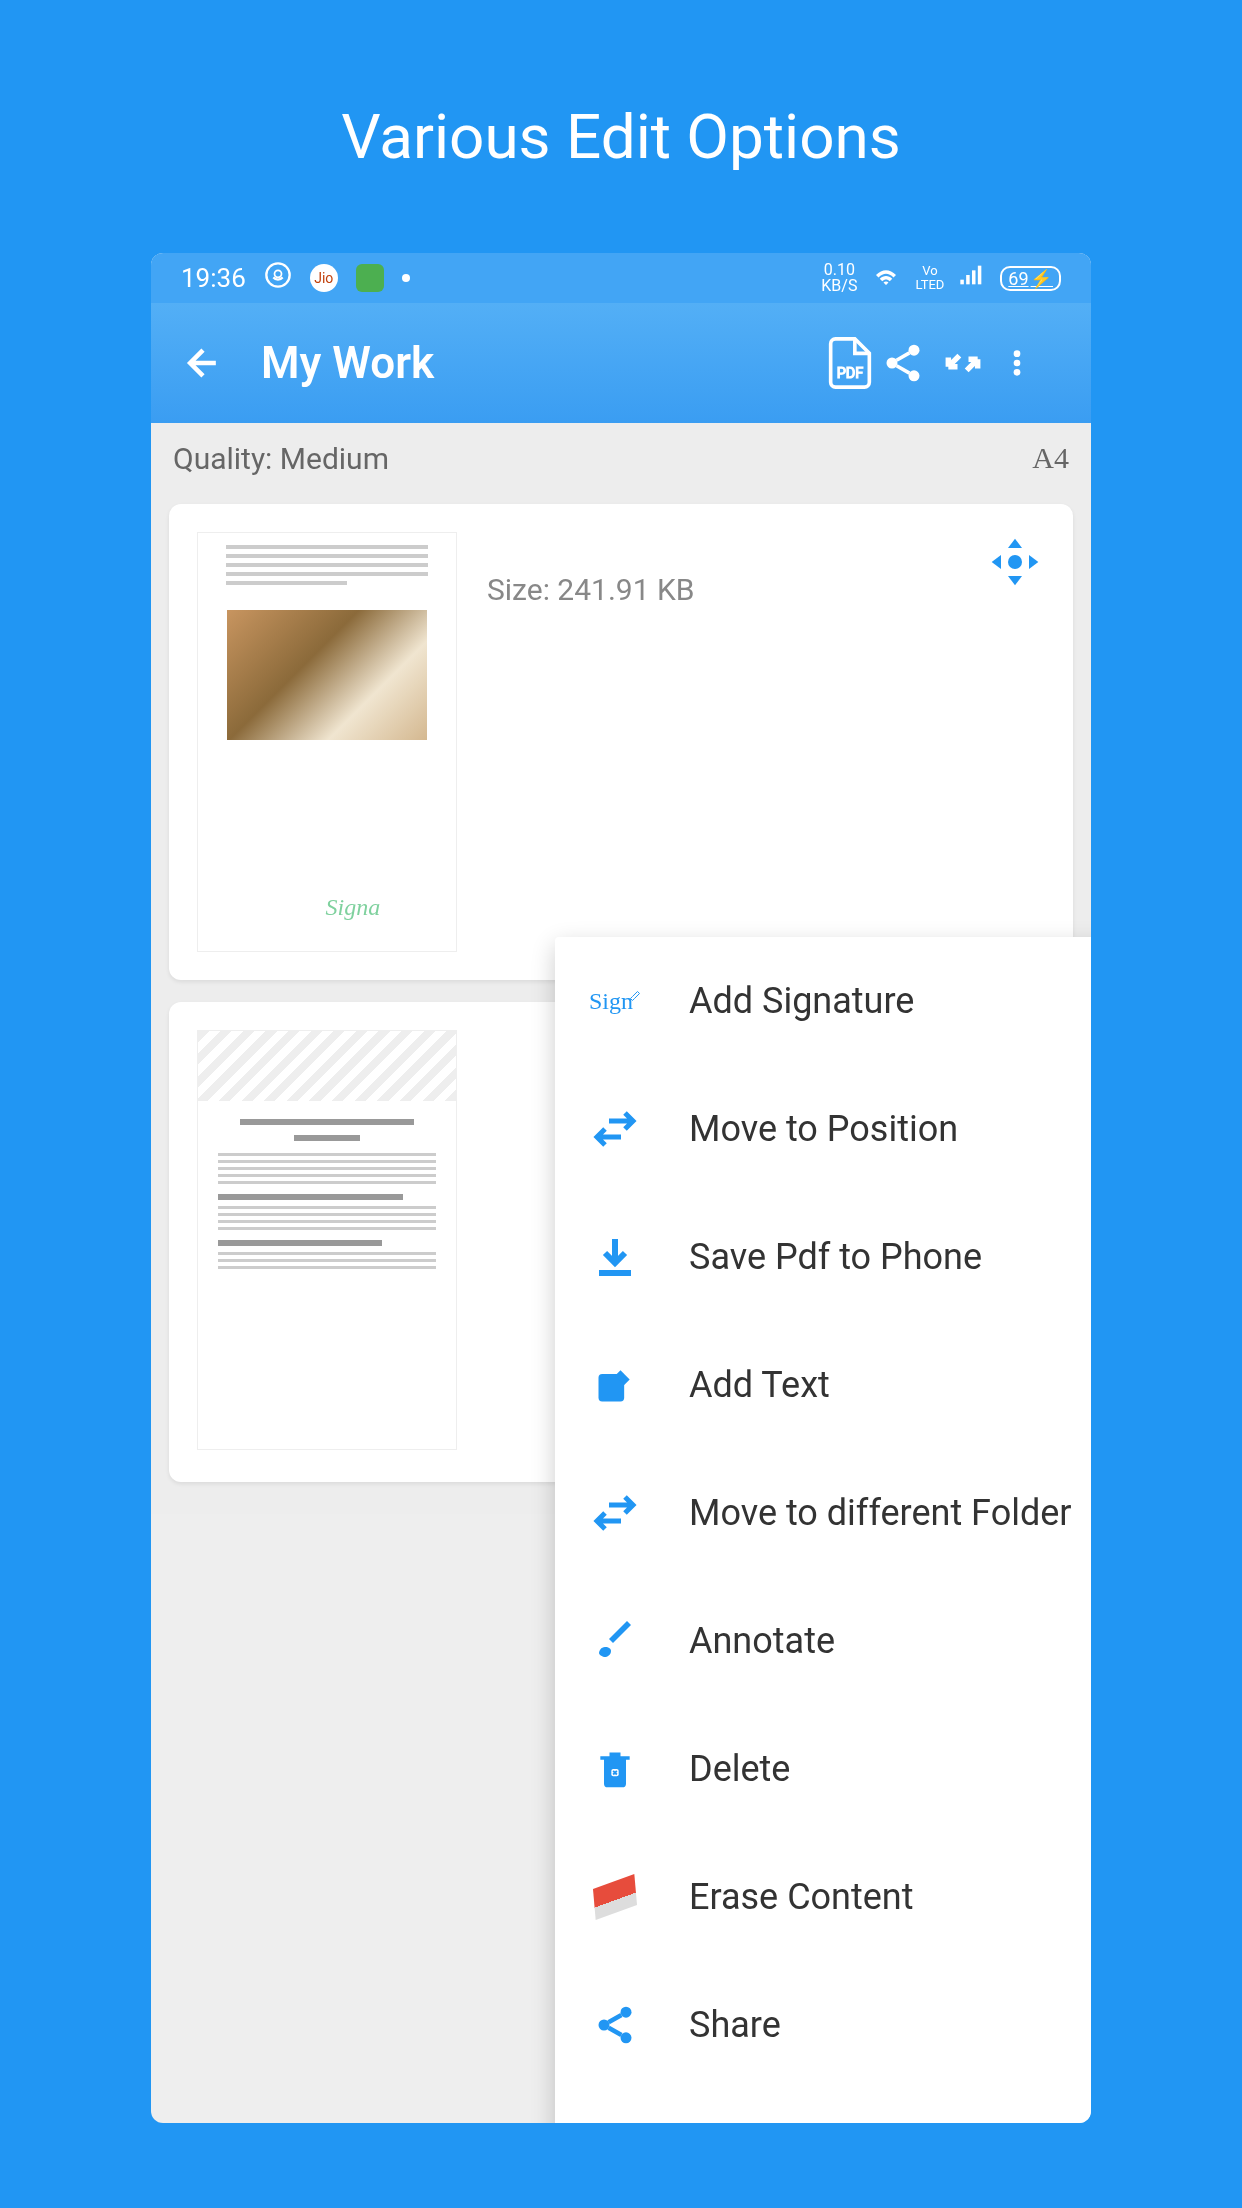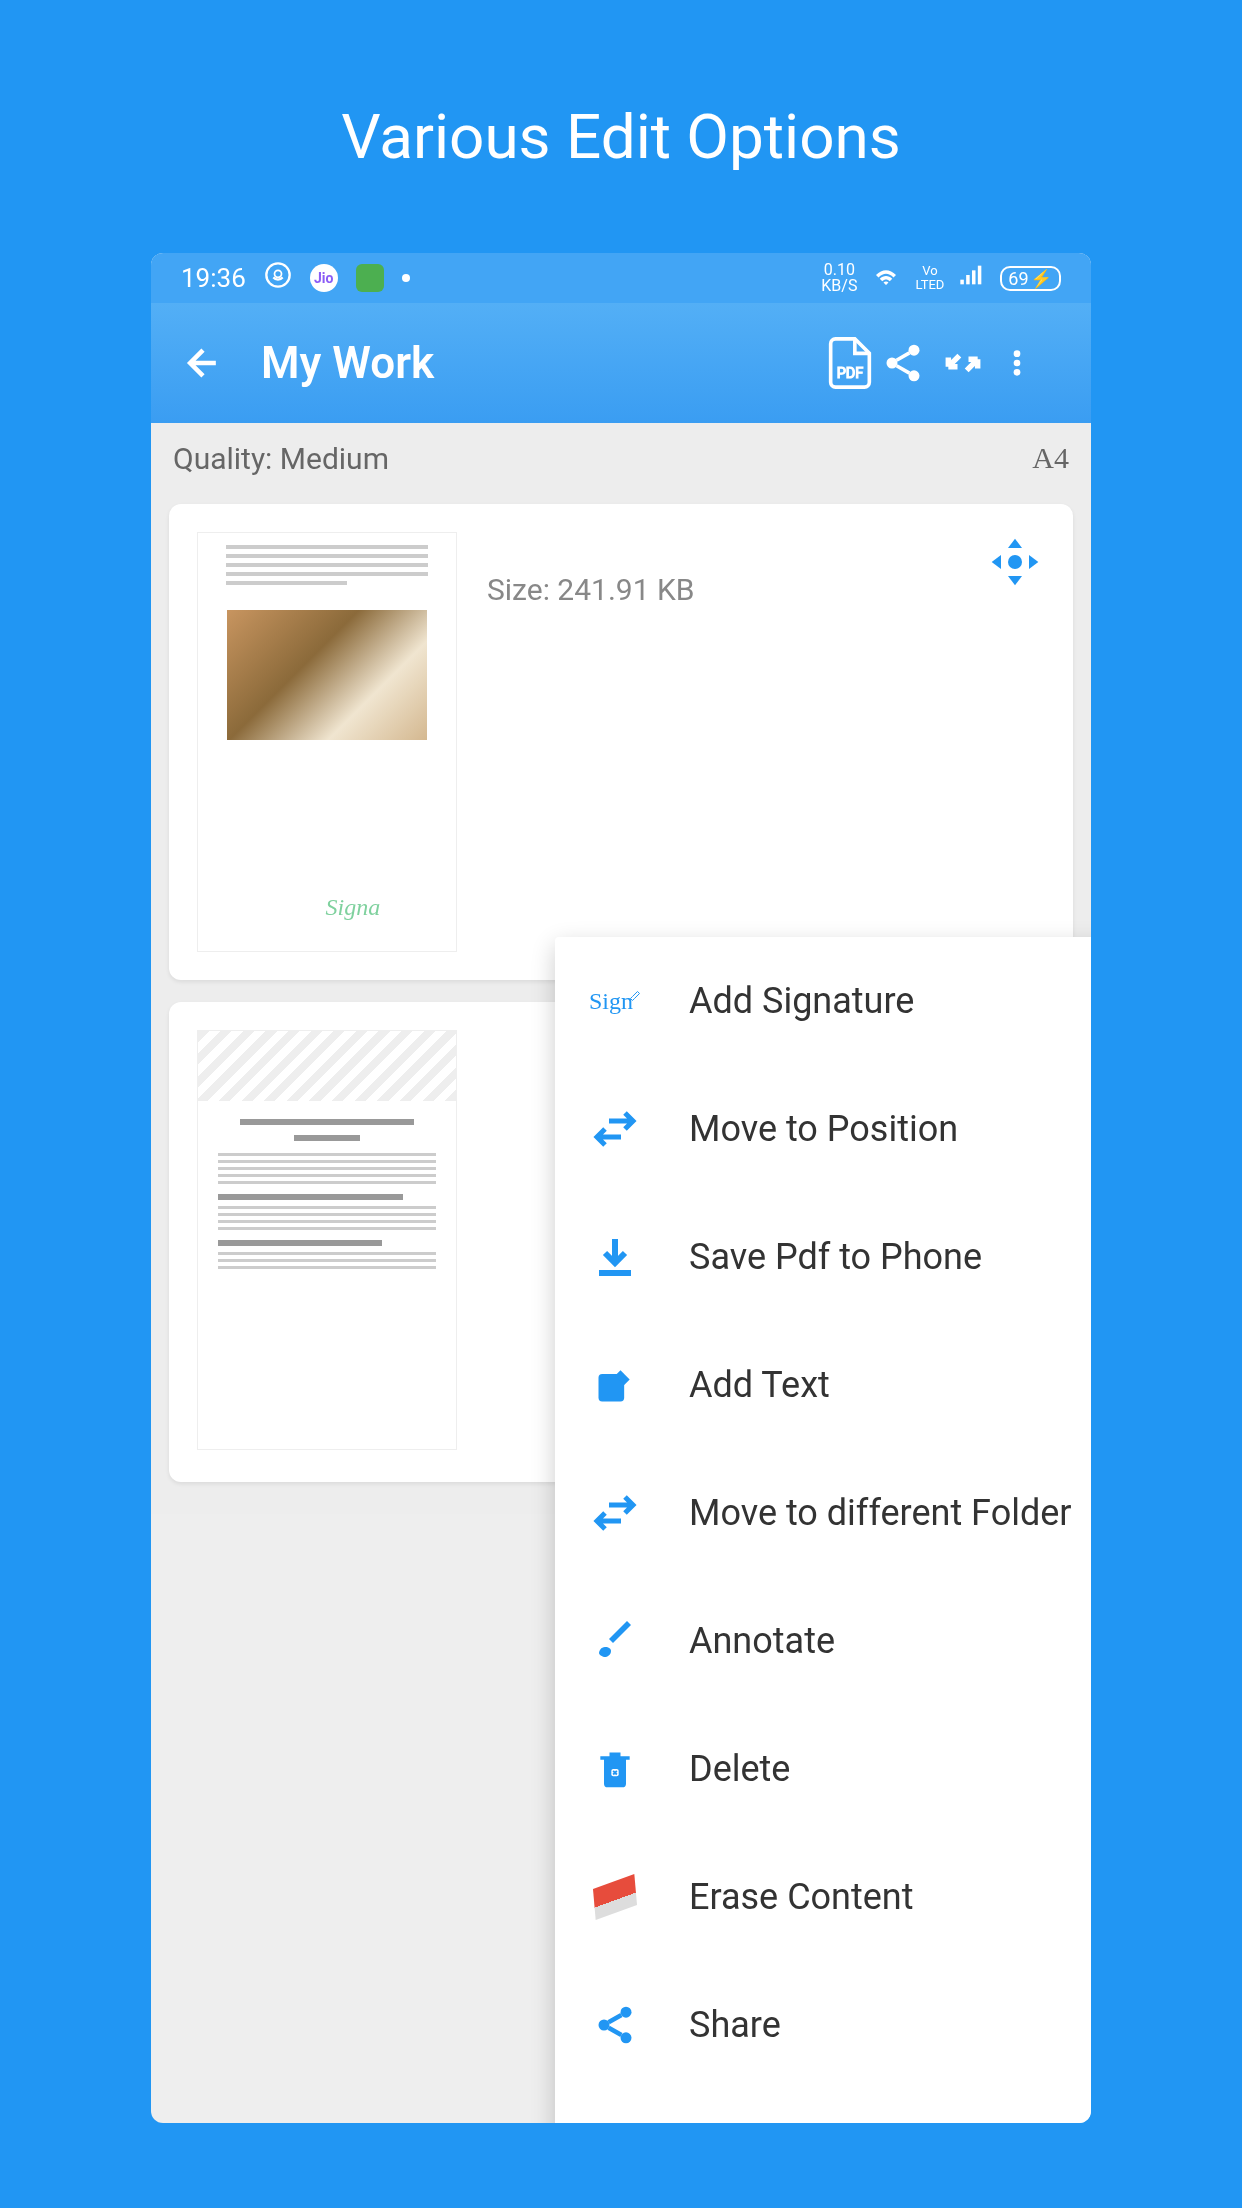--- a/index.html
+++ b/index.html
@@ -39,21 +39,21 @@
     .status-left { display: flex; align-items: center; gap: 18px; }
     .status-right { margin-left: auto; display: flex; align-items: center; gap: 14px; }
     .status-icon-circle {
       width: 28px; height: 28px; border-radius: 50%; background: white; display: inline-flex; align-items: center; justify-content: center;
     }
     .status-icon-square {
       width: 28px; height: 28px; border-radius: 6px; background: #4CAF50; display: inline-flex;
     }
     .kbs { font-size: 16px; line-height: 1; text-align: center; }
     .battery-pill {
-      border: 2px solid white; border-radius: 10px; padding: 0 6px; font-size: 18px; display: inline-flex; align-items: center; gap: 2px;
+      border: 2px solid white; border-radius: 10px; padding: 0 6px; font-size: 18px; display: inline-flex; align-items: center; gap: 2px; text-decoration: underline;
     }
     
     .app-bar {
       height: 120px;
       background: linear-gradient(to bottom, #53aff6, #3a9df2);
       display: flex;
       align-items: center;
       padding: 0 30px;
     }
     .app-bar-icon { color: white; display: flex; align-items: center; justify-content: flex-start; width: 60px; height: 60px; }
@@ -150,21 +150,21 @@
   <div class="status-bar">
     <div class="status-left">
       <span>19:36</span>
       <span>
         <svg width="28" height="28" viewBox="0 0 24 24" fill="white">
             <circle cx="12" cy="12" r="10" fill="none" stroke="white" stroke-width="2"></circle>
             <path d="M8 14 Q12 18 16 14" stroke="white" stroke-width="2" fill="none"></path>
             <circle cx="12" cy="11" r="3" fill="none" stroke="white" stroke-width="1.5"></circle>
           </svg>
       </span>
-      <span class="status-icon-circle" style="color:#8b5cf6;font-size:14px;font-weight:bold;">Jio</span>
+      <span class="status-icon-circle" style="color:#c2410c;font-size:14px;font-weight:normal;">Jio</span>
       <span class="status-icon-square"></span>
       <span style="width:8px;height:8px;background:white;border-radius:50%;"></span>
     </div>
     <div class="status-right">
       <div class="kbs">
         <div>0.10</div>
         <div>KB/S</div>
       </div>
       <span>
         <svg width="30" height="30" viewBox="0 0 24 24" fill="white">

